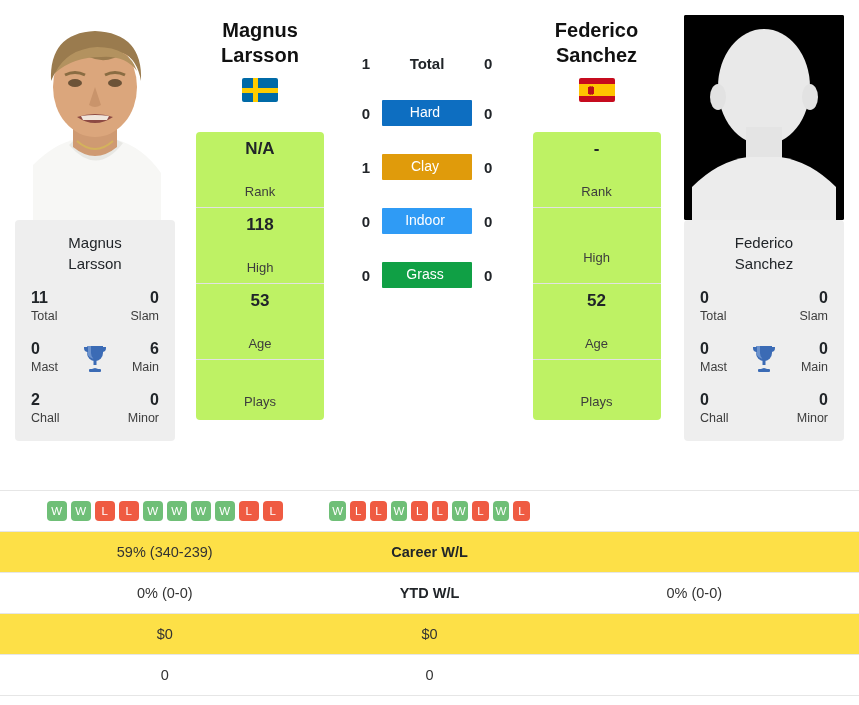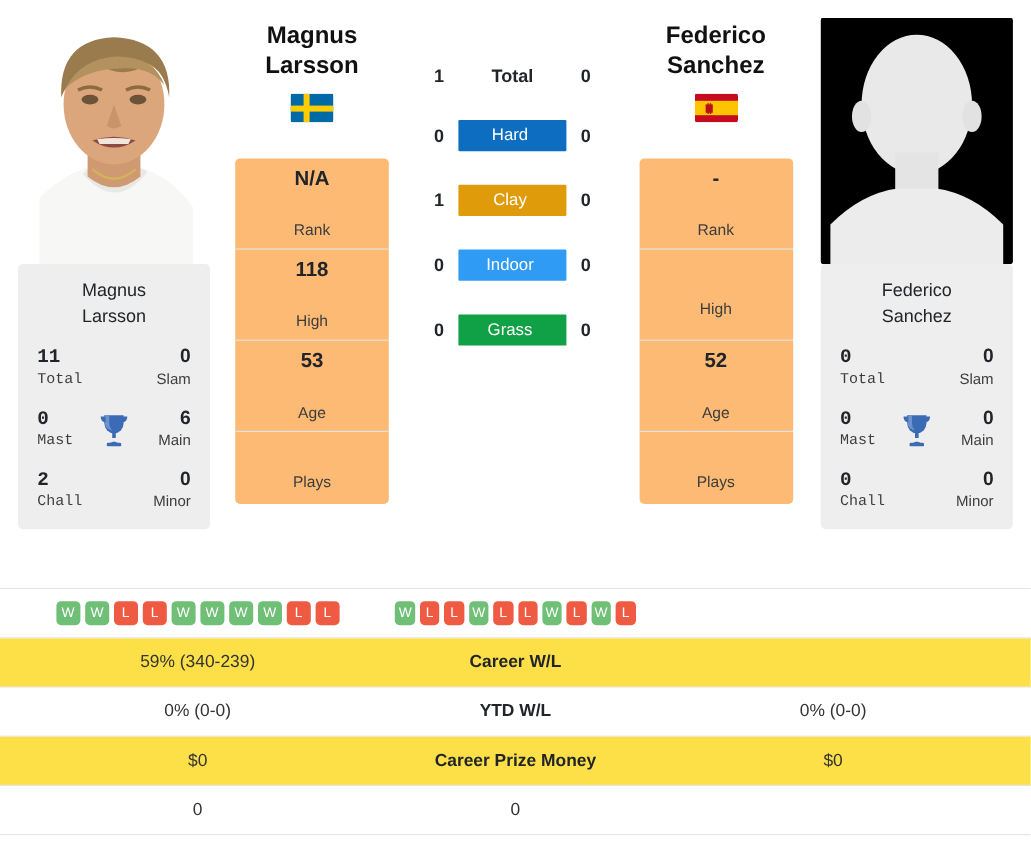--- a/index.html
+++ b/index.html
@@ -53,21 +53,21 @@
     color: #212529;
     margin-bottom: 14px;
   }
   .trophy-grid {
     position: relative;
     display: grid;
     grid-template-columns: 1fr 1fr;
     row-gap: 14px;
   }
   .tcell { text-align: center; }
-  .tcell.l { text-align: left; padding-left: 8px; font-family: Liberation Mono, monospace; }
+  .tcell.l { text-align: left; padding-left: 8px; }
   .tcell.r { text-align: right; padding-right: 8px; }
   .tval { font-size: 16px; font-weight: bold; line-height: 20px; color: #212529; }
   .tlab { font-size: 12.5px; line-height: 17px; color: #3d3d3d; }
   .trophy-icon {
     position: absolute;
     left: 50%; top: 50%;
     transform: translate(-50%, -50%);
     width: 26px; height: 28px;
   }
 
@@ -80,21 +80,21 @@
     font-weight: bold;
     line-height: 25px;
     color: #111111;
   }
   .flag-wrap { display: flex; justify-content: center; margin-top: 10px; }
   .flag { width: 36px; height: 24px; border-radius: 2px; overflow: hidden; position: relative; display:block; }
 
   .statbox {
     width: 128px;
     margin: 30px auto 0 auto;
-    background: #fdba74;
+    background: #bef264;
     border-radius: 4px;
     overflow: hidden;
   }
   .statbox.right { width: 128px; }
   .statrow {
     height: 76px;
     border-bottom: 1px solid #e2e2e2;
     display: flex; flex-direction: column;
     align-items: center; justify-content: center;
   }
@@ -423,21 +423,20 @@
     </div>
 
     <div class="trow">
       <div class="tside">0% (0-0)</div>
       <div class="tlabel">YTD W/L</div>
       <div class="tside">0% (0-0)</div>
     </div>
 
     <div class="trow alt">
       <div class="tside">$0</div>
-      <div class="tlabel">Career Prize Money</div>
       <div class="tside">$0</div>
     </div>
 
     <div class="trow">
       <div class="tside">0</div>
       <div class="tside">0</div>
     </div>
 
   </div>
 </div>

